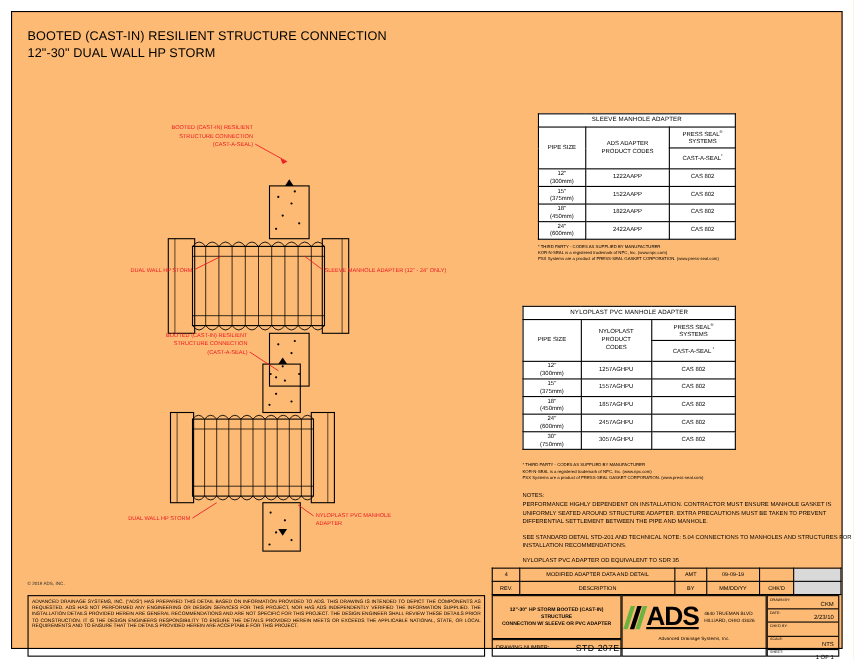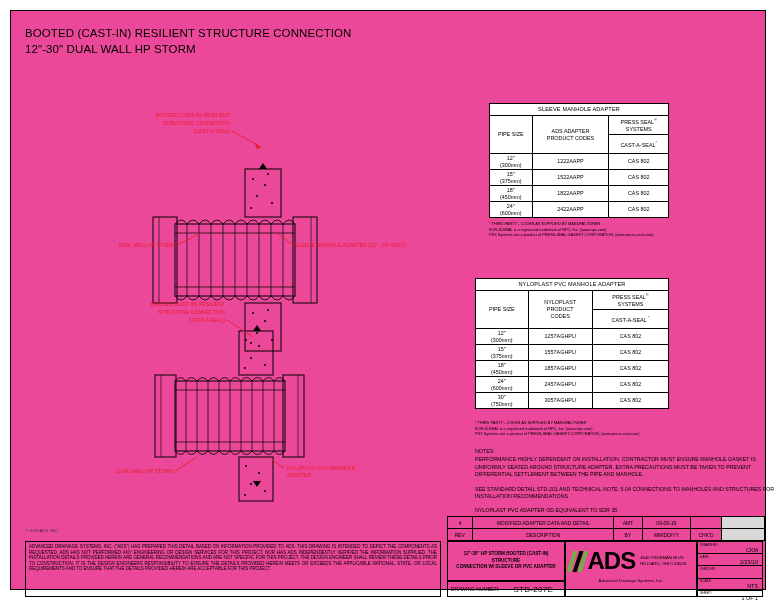--- a/index.html
+++ b/index.html
@@ -1,20 +1,20 @@
 <!DOCTYPE html>
 <html><head>
 <meta charset="utf-8">
 <style>
   html,body{margin:0;padding:0;background:#ffffff;}
   body{width:776px;height:600px;position:relative;
        font-family:"Liberation Sans", sans-serif;color:#000;overflow:hidden;}
 
   .sheet{position:absolute;left:10px;top:10px;width:756px;height:580px;
-         border:1.5px solid #000;box-sizing:border-box;background:#ec4899;}
+         border:1.5px solid #000;box-sizing:border-box;background:#fdba74;}
 
   
   .title-block{position:absolute;left:14px;top:14px;width:430px;}
   .title-line{font-size:11.5px;letter-spacing:.1px;line-height:16px;white-space:nowrap;}
 
   
   .draw{position:absolute;left:14px;top:70px;width:430px;height:440px;}
   svg{display:block;}
   .red{fill:#ed1c24;font-size:5.1px;font-family:"Liberation Sans",sans-serif;}
   .red-r{text-anchor:end;}
@@ -52,28 +52,28 @@
               border:.8px solid #000;box-sizing:border-box;padding:2px 3px;
               font-size:4.45px;line-height:5.6px;text-align:justify;}
 
   .tb-desc{position:absolute;left:436px;top:530px;width:118px;height:40px;
            border:.8px solid #000;box-sizing:border-box;
            display:flex;align-items:center;justify-content:center;text-align:center;
            font-size:4.6px;font-weight:bold;line-height:6.5px;padding:0 2px;}
   .tb-dwg{position:absolute;left:436px;top:570px;width:118px;height:16px;
           border:.8px solid #000;box-sizing:border-box;
           display:flex;align-items:center;font-size:5px;padding-left:3px;}
-  .tb-dwg .num{margin-left:14px;font-size:8px;letter-spacing:.3px;}
+  .tb-dwg .num{margin-left:24px;font-size:8px;letter-spacing:.3px;}
 
   .tb-logo{position:absolute;left:554px;top:530px;width:132px;height:56px;
            border:.8px solid #000;box-sizing:border-box;}
   .logo-row{display:flex;align-items:center;height:38px;padding-left:4px;}
   .slashes{display:flex;margin-right:1px;}
   .slash{width:4px;height:21px;transform:skewX(-18deg);margin-right:1.5px;}
-  .ads-word{font-size:24px;font-weight:bold;letter-spacing:-1px;line-height:22px;}
+  .ads-word{font-size:24px;font-weight:bold;letter-spacing:-1px;line-height:22px;text-decoration:underline;}
   .addr{font-size:4.3px;line-height:6px;margin-left:5px;}
   .tagline{font-size:4.1px;text-align:center;margin-top:-2px;letter-spacing:.1px;}
 
   .tb-fields{position:absolute;left:686px;top:530px;width:66px;height:56px;
              border:.8px solid #000;box-sizing:border-box;}
   .fld{height:11.2px;border-bottom:.6px solid #000;position:relative;}
   .fld:last-child{border-bottom:none;}
   .fld .lbl{position:absolute;left:2px;top:.5px;font-size:3.3px;}
   .fld .val{position:absolute;left:0;right:4px;bottom:.6px;text-align:right;font-size:5.4px;}
 </style>

